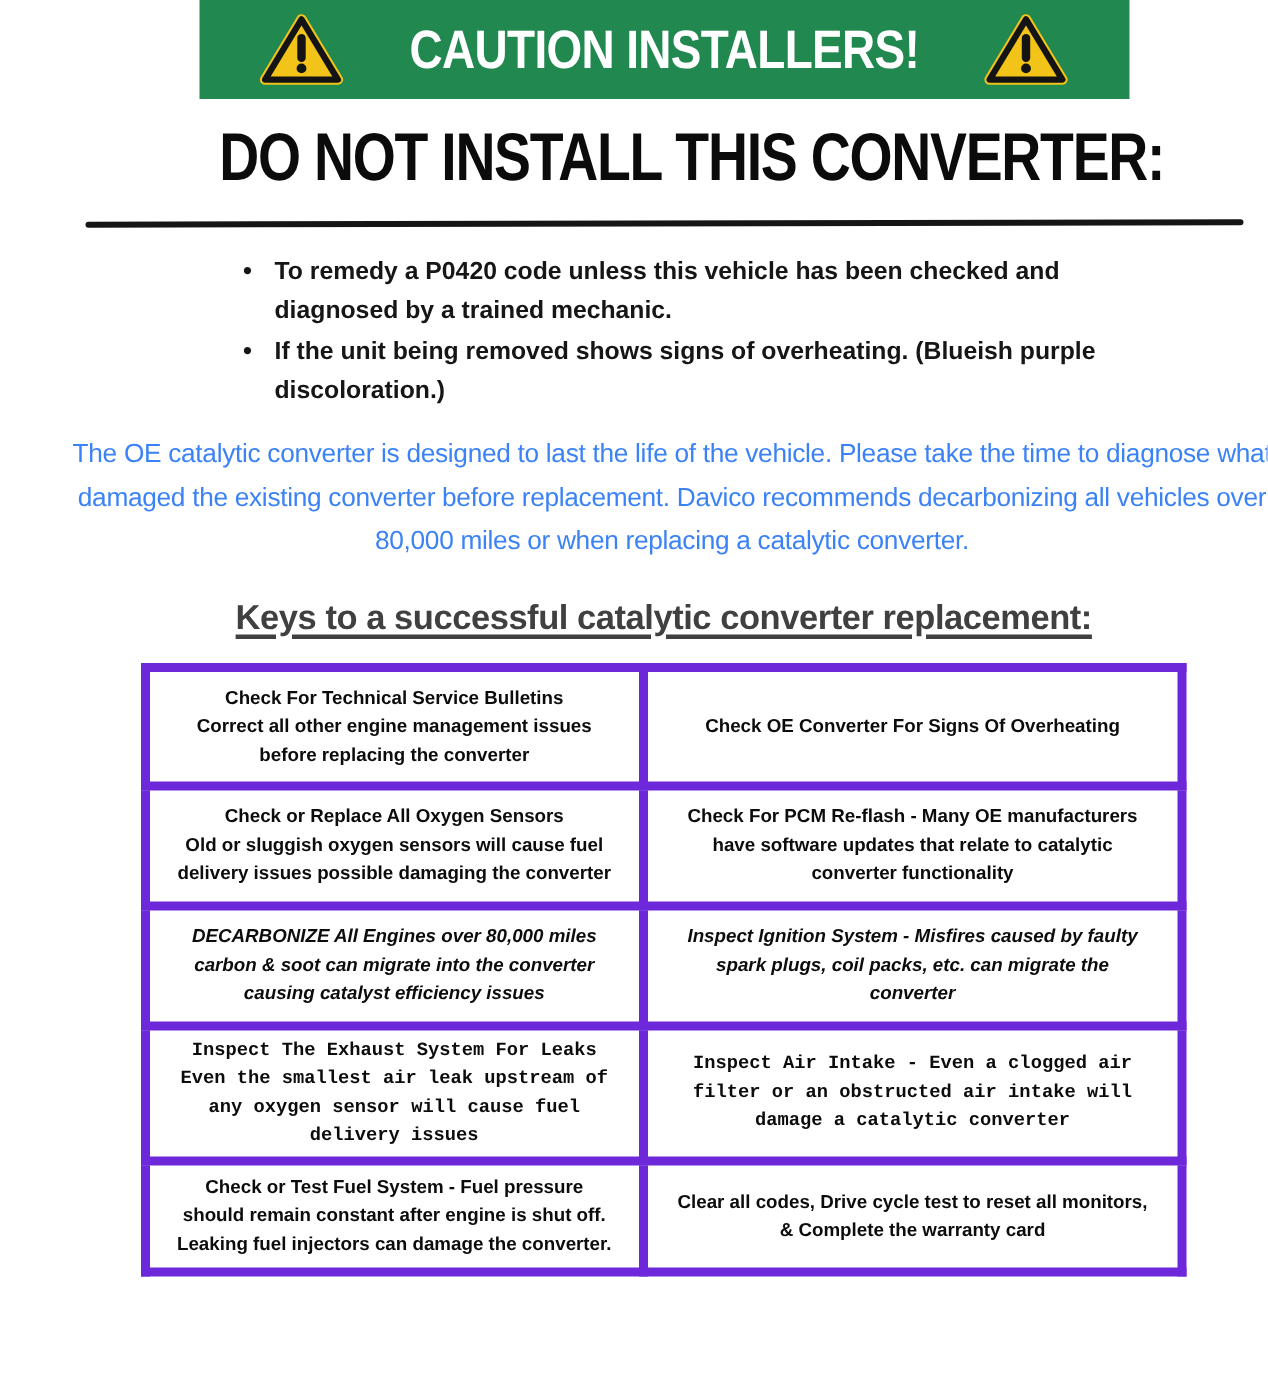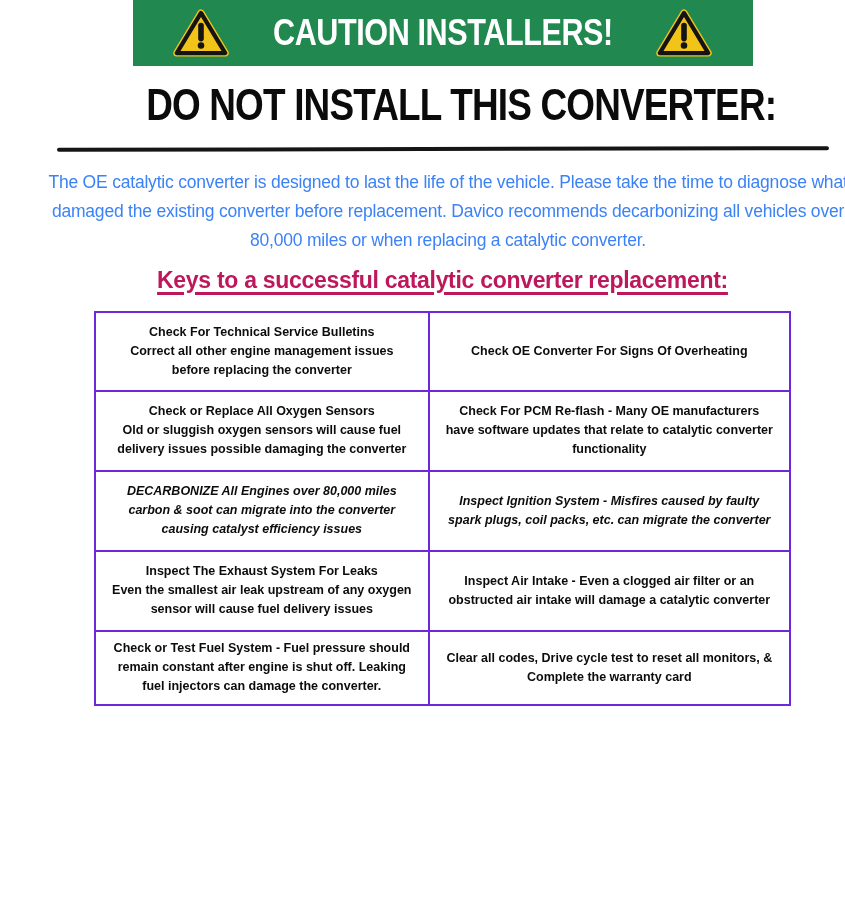--- a/index.html
+++ b/index.html
@@ -90,55 +90,55 @@
     text-align: center;
     font-size: 17.5px;
     line-height: 29px;
     font-weight: 400;
     color: #3b82f6;
     letter-spacing: -0.2px;
   }
 
   
   .keys-heading {
-    margin-top: 12px;
+    margin-top: 23px;
     text-align: center;
     font-size: 23px;
     font-weight: 700;
-    color: #be185d;
+    color: #404040;
     text-decoration: underline;
     text-decoration-thickness: 2.5px;
     text-underline-offset: 4px;
     letter-spacing: -0.3px;
   }
 
   
   table.tips {
     width: 697px;
     margin: 17px auto 0 auto;
     border-collapse: collapse;
     table-layout: fixed;
   }
   table.tips td {
-    border: 2px solid #6d28d9;
+    border: 6px solid #6d28d9;
     text-align: center;
     vertical-align: middle;
     font-weight: 700;
     font-size: 12.5px;
     line-height: 19px;
     color: #0c0c0c;
     padding: 4px 16px;
     white-space: pre-line;
   }
   td.col-left  { width: 48%; }
   td.col-right { width: 52%; }
   tr.r1 { height: 79px; }
   tr.r2 { height: 80px; }
   tr.r3 { height: 80px; font-style: italic; }
-  tr.r4 { height: 80px; }
+  tr.r4 { height: 80px; font-family: Liberation Mono, monospace; }
   tr.r5 { height: 70px; }
   tr.r6 { height: 74px; }
 </style>
 </head>
 <body>
 
 <div class="page">
 
   <div class="banner">
     <svg class="warn-icon" viewBox="0 0 120 104" aria-hidden="true">
@@ -154,20 +154,22 @@
       <path d="M60 36 L60 64" stroke="#141414" stroke-width="12" stroke-linecap="round"></path>
       <circle cx="60" cy="79" r="7" fill="#141414"></circle>
     </svg>
   </div>
 
   <h1 class="main-title"><span>DO NOT INSTALL THIS CONVERTER:</span></h1>
 
   <div class="divider"></div>
 
   <ul class="bullets">
+    <li>To remedy a P0420 code unless this vehicle has been checked and diagnosed by a trained mechanic.</li>
+    <li>If the unit being removed shows signs of overheating. (Blueish purple discoloration.)</li>
   </ul>
 
   <p class="intro">The OE catalytic converter is designed to last the life of the vehicle. Please take the time to diagnose what damaged the existing converter before replacement. Davico recommends decarbonizing all vehicles over 80,000 miles or when replacing a catalytic converter.</p>
 
   <h2 class="keys-heading">Keys to a successful catalytic converter replacement:</h2>
 
   <table class="tips">
     <tbody>
       <tr class="r1">
         <td class="col-left">Check For Technical Service Bulletins

